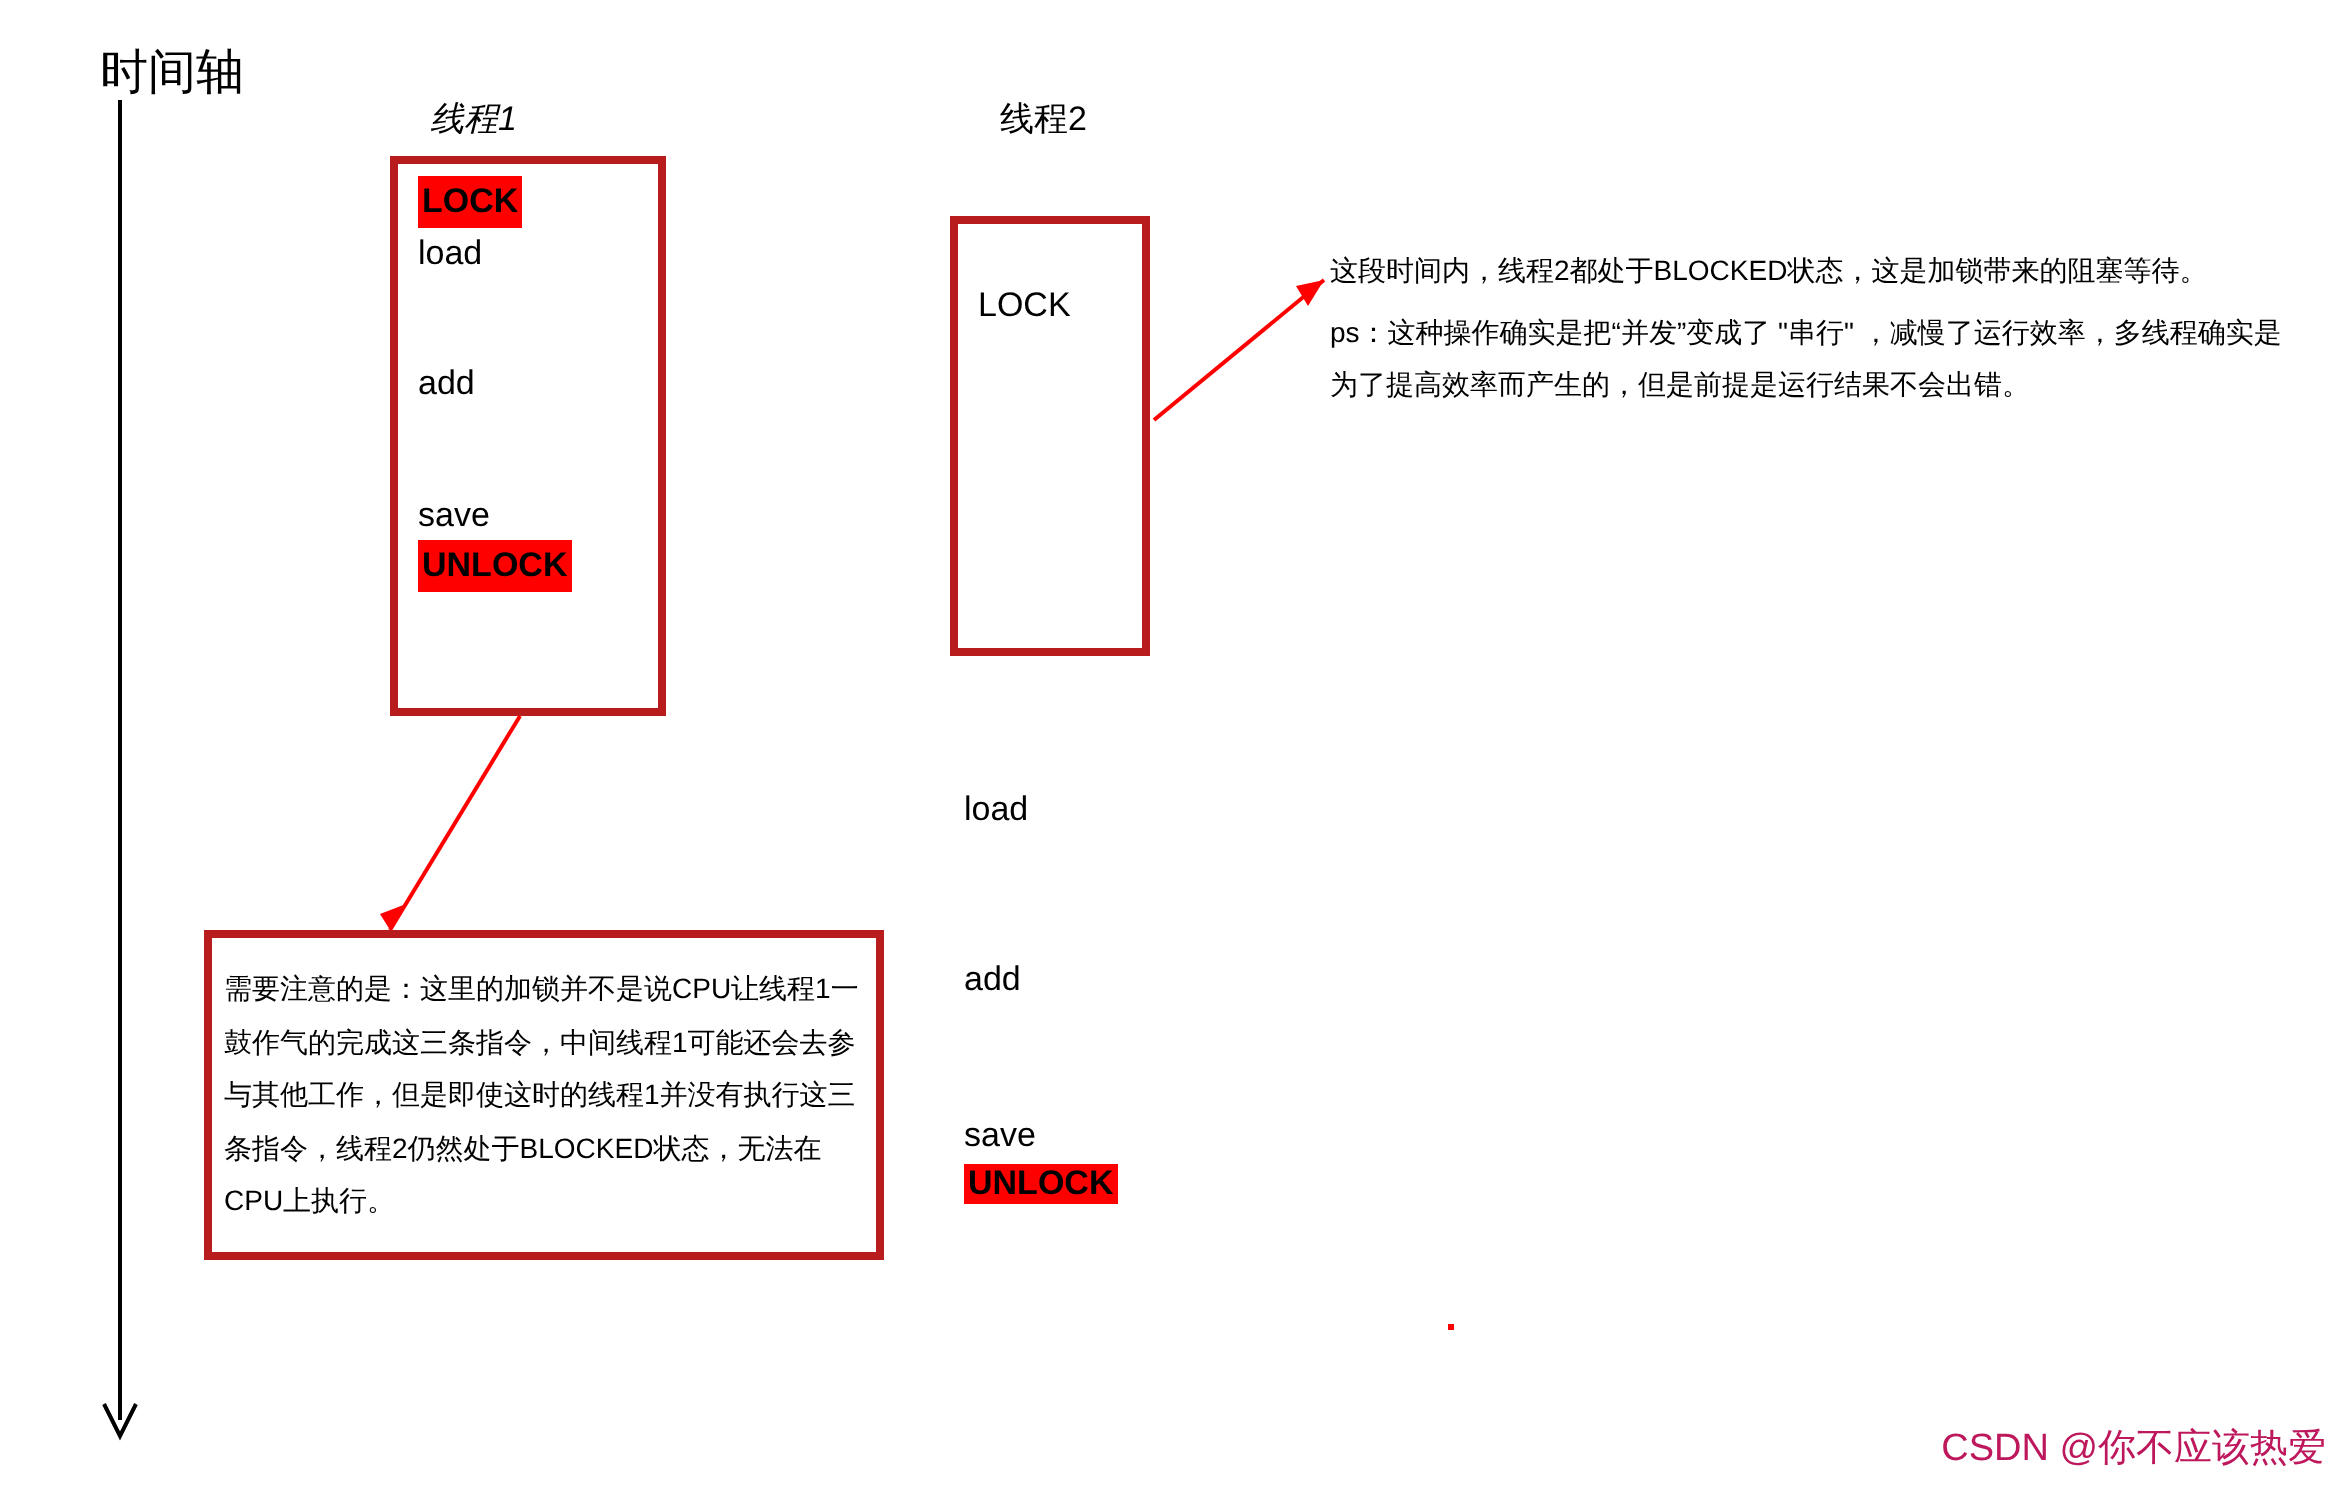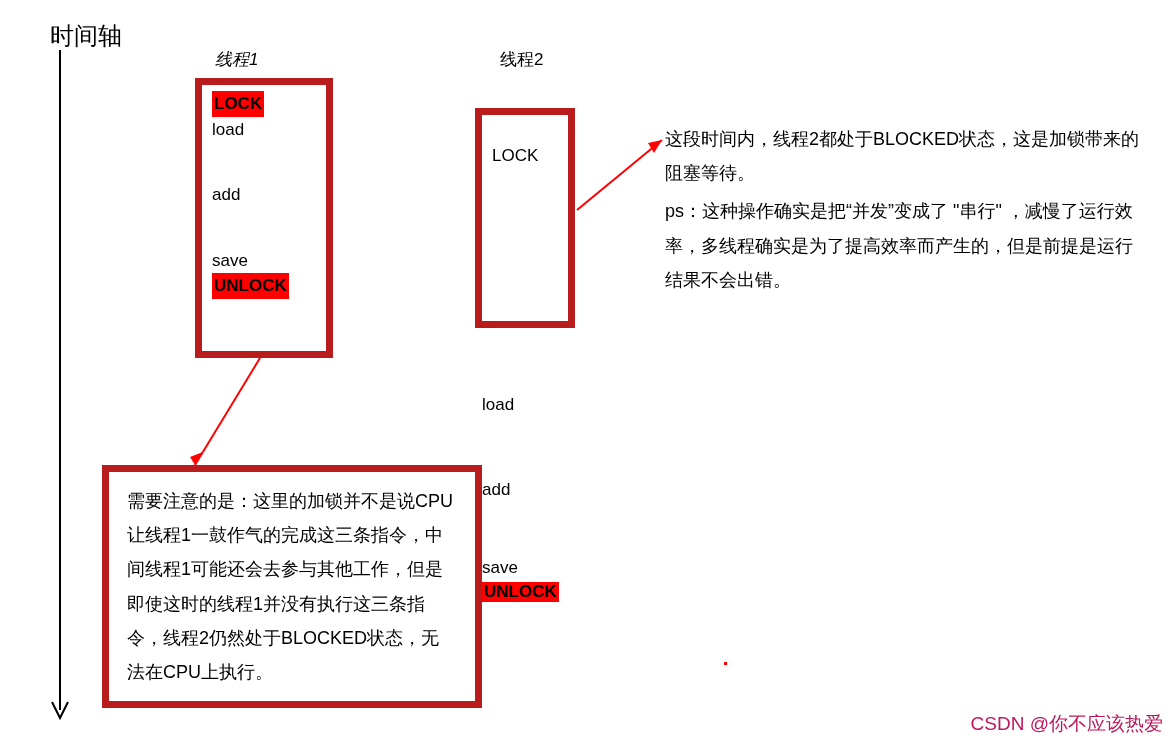--- a/index.html
+++ b/index.html
@@ -6,24 +6,24 @@
   body {
     width: 1171px;
     height: 743px;
     position: relative;
     font-family: "Microsoft YaHei", Arial, sans-serif;
     font-size: 17px;
     color: #000;
     background: #fff;
   }
   .abs { position: absolute; }
-  .redbox { border: 7px solid #b91c1c; }
+  .redbox { border: 4px solid #b91c1c; }
   .hl { background: #ff0000; color: #000; font-weight: bold; display: inline-block; padding: 0 2px; }
   .thread-box { padding: 6px 10px; line-height: 1.5; }
-  .explain { line-height: 1.9; font-size: 18px; }
+  .explain { line-height: 1.9; font-size: 14px; }
   .watermark {
     position: absolute;
     right: 8px;
     bottom: 6px;
     color: #be185d;
     font-size: 19px;
   }
 </style>
 </head>
 <body>
@@ -63,21 +63,21 @@
 <svg class="abs" style="left:170px; top:350px;" width="120" height="130">
   <line x1="90" y1="8" x2="25" y2="115" stroke="#ff0000" stroke-width="2"></line>
   <polygon points="25,115 33,102 20,107" fill="#ff0000"></polygon>
 </svg>
 
 <svg class="abs" style="left:572px; top:125px;" width="100" height="100">
   <line x1="5" y1="85" x2="90" y2="15" stroke="#ff0000" stroke-width="2"></line>
   <polygon points="90,15 76,18 82,28" fill="#ff0000"></polygon>
 </svg>
 
-<div class="abs redbox explain" style="left:102px; top:465px; width:380px; padding:12px 18px;">
+<div class="abs redbox explain" style="left:102px; top:465px; width:340px; padding:12px 6px;">
   <div>需要注意的是：这里的加锁并不是说CPU让线程1一鼓作气的完成这三条指令，中间线程1可能还会去参与其他工作，但是即使这时的线程1并没有执行这三条指令，线程2仍然处于BLOCKED状态，无法在CPU上执行。</div>
 </div>
 
 <div class="abs explain" style="left:665px; top:122px; width:480px;">
   <div>这段时间内，线程2都处于BLOCKED状态，这是加锁带来的阻塞等待。</div>
   <div style="height:4px;"></div>
   <div>ps：这种操作确实是把“并发”变成了 "串行" ，减慢了运行效率，多线程确实是为了提高效率而产生的，但是前提是运行结果不会出错。</div>
 </div>
 
 <div class="abs" style="left:724px; top:662px; width:3px; height:3px; background:#ff0000;"></div>

